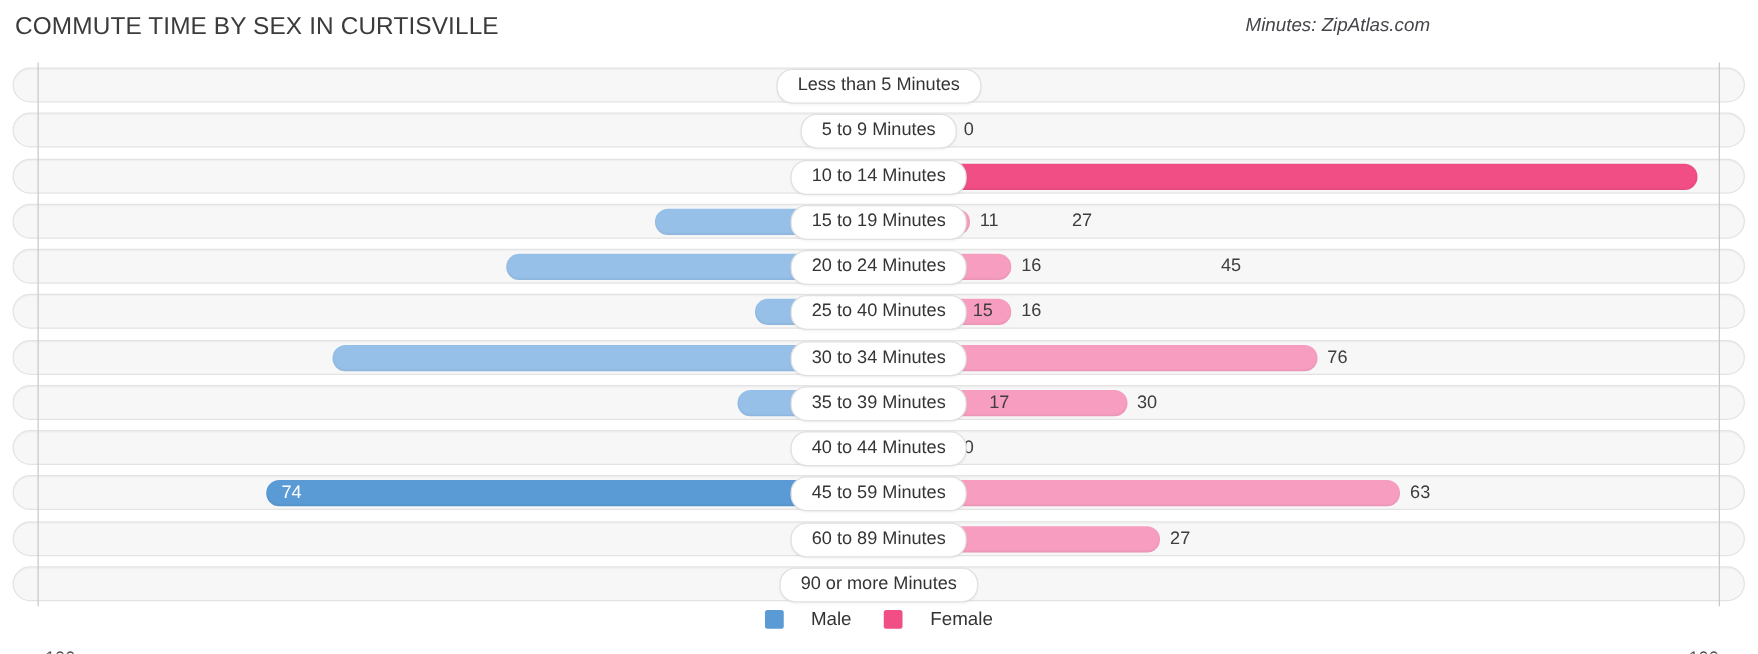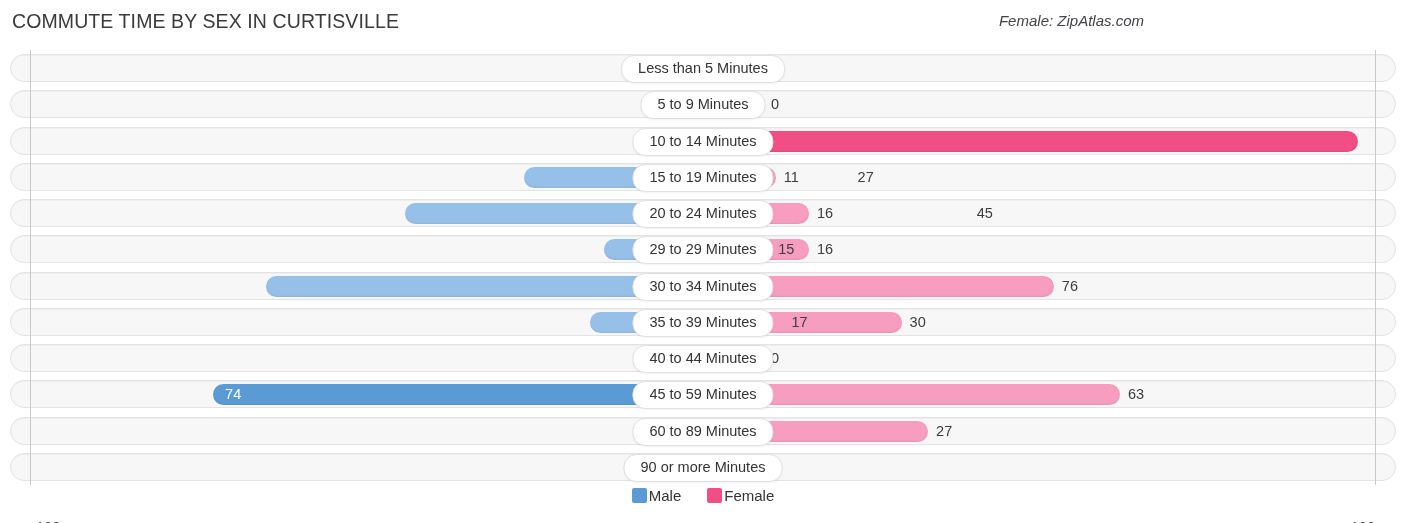--- a/index.html
+++ b/index.html
@@ -164,39 +164,39 @@
     left: 0; right: 0;
     top: 2px;
     display: flex;
     justify-content: center;
     align-items: center;
     gap: 26px;
   }
   .legend-item {
     display: flex;
     align-items: center;
-    gap: 2px;
+    gap: 22px;
     font-size: 15px;
     color: #333;
   }
   .swatch {
     width: 15px;
     height: 15px;
     border-radius: 2px;
     display: inline-block;
   }
 </style>
 </head>
 <body>
 
 <div class="chart-root">
 
   <div class="header">
     <div class="chart-title">COMMUTE TIME BY SEX IN CURTISVILLE</div>
-    <div class="chart-source">Female: ZipAtlas.com</div>
+    <div class="chart-source">Minutes: ZipAtlas.com</div>
   </div>
 
   <div class="plot">
     <div class="axis-line left"></div>
     <div class="axis-line right"></div>
     <div id="rows">
         <div class="row">
           <div class="track"></div>
           <div class="bars">
             <div class="bar male" style="width: 60px;"></div>
@@ -247,21 +247,21 @@
           <div class="cat-label">20 to 24 Minutes</div>
         </div>
         <div class="row">
           <div class="track"></div>
           <div class="bars">
             <div class="bar male" style="width: 99.3px;"></div>
             <div class="bar female" style="width: 105.92px;"></div>
             <div class="val male-val" style="left: 778.159px;">15</div>
             <div class="val female-val" style="left: 816.92px;">16</div>
           </div>
-          <div class="cat-label">29 to 29 Minutes</div>
+          <div class="cat-label">25 to 40 Minutes</div>
         </div>
         <div class="row">
           <div class="track"></div>
           <div class="bars">
             <div class="bar male" style="width: 436.92px;"></div>
             <div class="bar female" style="width: 350.86px;"></div>
             <div class="val male-val" style="left: 1115.78px; margin-top: 37px;">66</div>
             <div class="val female-val" style="left: 1061.86px;">76</div>
           </div>
           <div class="cat-label">30 to 34 Minutes</div>

